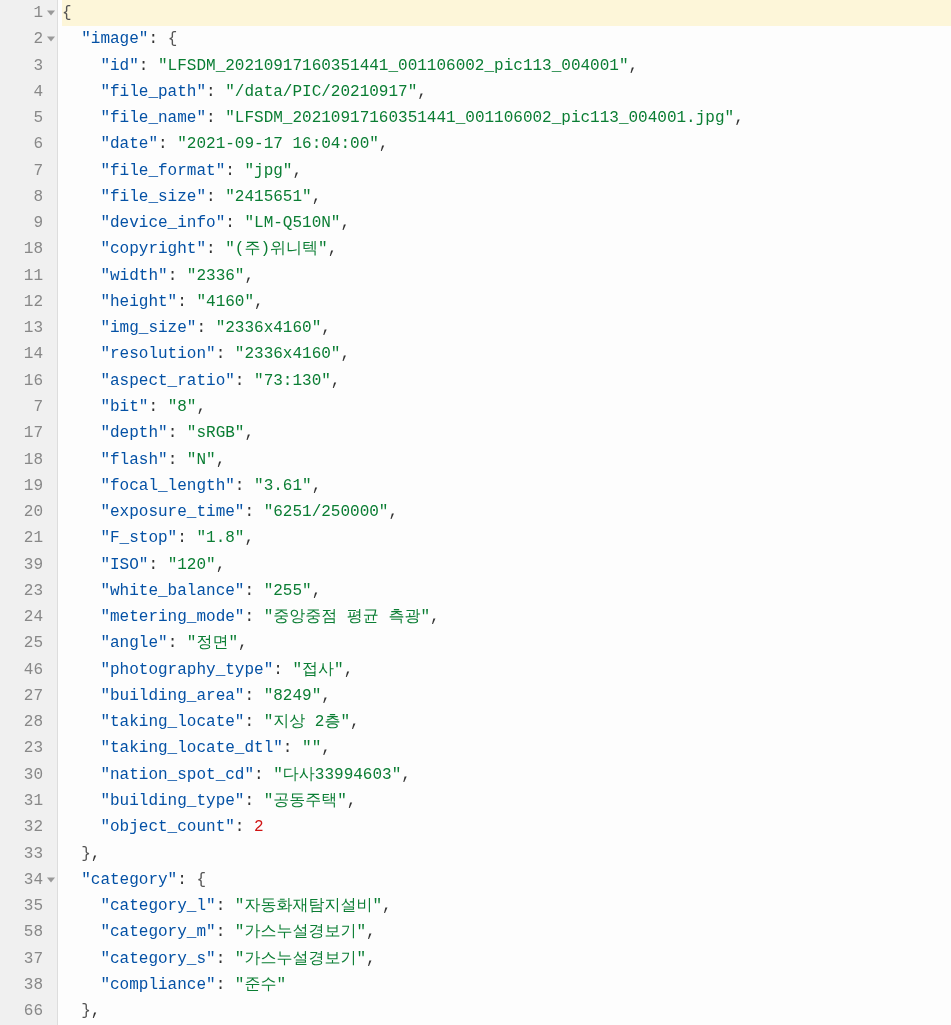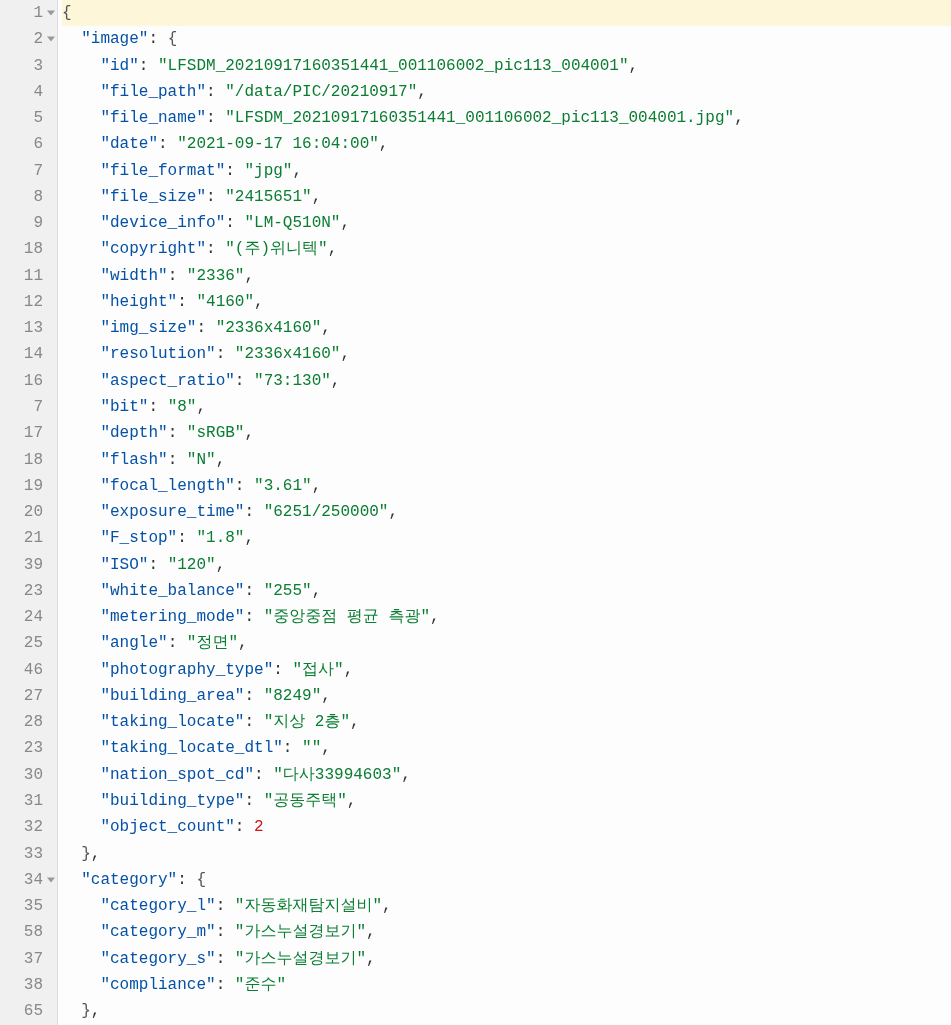--- a/index.html
+++ b/index.html
@@ -92,21 +92,21 @@
     <div class="ln">23</div>
     <div class="ln">30</div>
     <div class="ln">31</div>
     <div class="ln">32</div>
     <div class="ln">33</div>
     <div class="ln fold">34</div>
     <div class="ln">35</div>
     <div class="ln">58</div>
     <div class="ln">37</div>
     <div class="ln">38</div>
-    <div class="ln">65</div>
+    <div class="ln">66</div>
   </div>
 <div class="code">
     <div class="line hl"><span></span><span class="brace">{</span></div>
     <div class="line"><span>  </span><span class="key">"image"</span><span class="pun">: </span><span class="brace">{</span></div>
     <div class="line"><span>    </span><span class="key">"id"</span><span class="pun">: </span><span class="str">"LFSDM_20210917160351441_001106002_pic113_004001"</span><span class="pun">,</span></div>
     <div class="line"><span>    </span><span class="key">"file_path"</span><span class="pun">: </span><span class="str">"/data/PIC/20210917"</span><span class="pun">,</span></div>
     <div class="line"><span>    </span><span class="key">"file_name"</span><span class="pun">: </span><span class="str">"LFSDM_20210917160351441_001106002_pic113_004001.jpg"</span><span class="pun">,</span></div>
     <div class="line"><span>    </span><span class="key">"date"</span><span class="pun">: </span><span class="str">"2021-09-17 16:04:00"</span><span class="pun">,</span></div>
     <div class="line"><span>    </span><span class="key">"file_format"</span><span class="pun">: </span><span class="str">"jpg"</span><span class="pun">,</span></div>
     <div class="line"><span>    </span><span class="key">"file_size"</span><span class="pun">: </span><span class="str">"2415651"</span><span class="pun">,</span></div>

